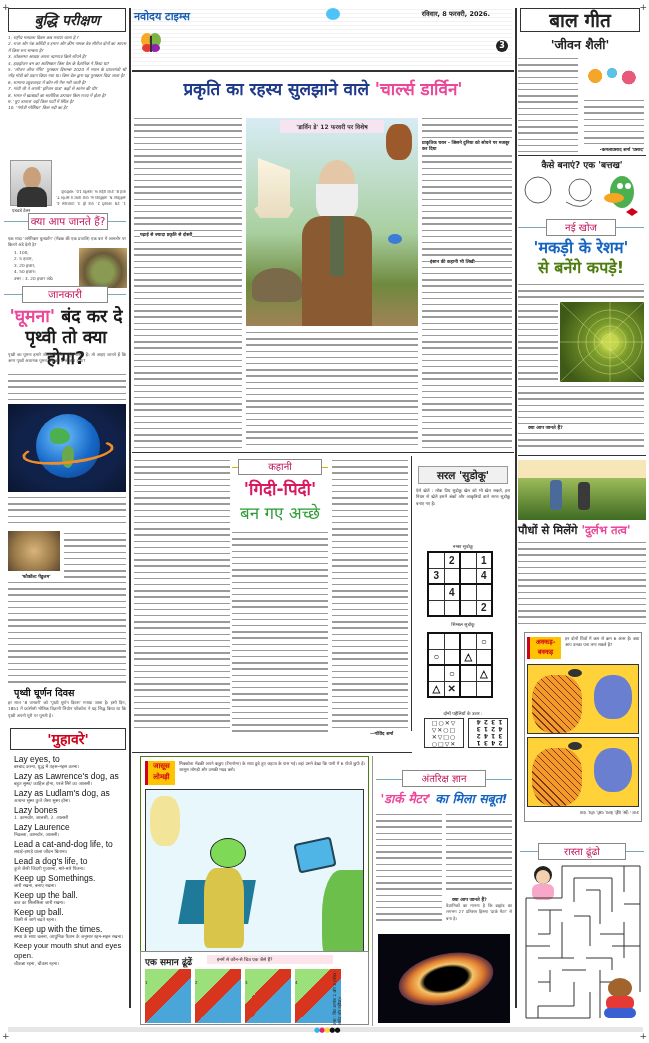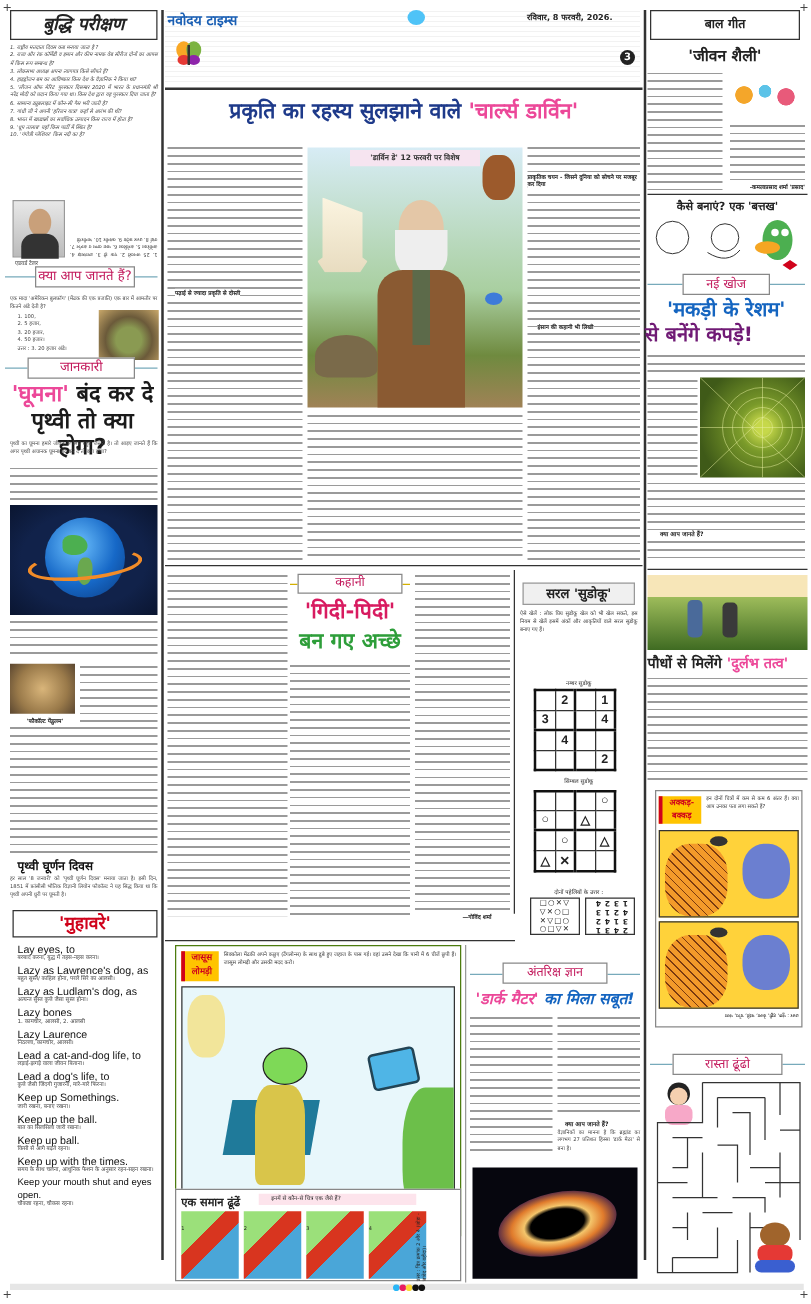--- a/index.html
+++ b/index.html
@@ -149,21 +149,21 @@
 <div class="abs txtlines" style="left:422px;top:116px;width:90px;height:332px"></div>
 <div class="abs" style="left:422px;top:140px;width:90px;font-size:4.6px;line-height:6px;font-weight:bold;background:#fff">प्राकृतिक चयन - जिसने दुनिया को सोचने पर मजबूर कर दिया</div>
 <div class="abs" style="left:430px;top:258px;font-size:4.6px;font-weight:bold;background:#fff">इंसान की कहानी भी लिखी</div>
 <div class="abs txtlines" style="left:246px;top:330px;width:172px;height:118px"></div>
 <div class="hline" style="left:132px;top:452px;width:382px"></div>
 
 <div class="abs txtlines" style="left:134px;top:458px;width:96px;height:275px"></div>
 <div class="abs tagline" style="left:232px;top:467px;width:96px;background:#d4b000"></div>
 <div class="abs tagbox" style="left:238px;top:459px;width:84px;height:16px;font-size:10px;line-height:14px">कहानी</div>
 <div class="abs" style="left:232px;top:478px;width:96px;text-align:center;font-size:17px;line-height:22px;color:#d81b60;font-weight:bold">'गिदी-पिदी'</div>
-<div class="abs" style="left:232px;top:502px;width:96px;text-align:center;font-size:17px;line-height:22px;color:#2e9e3a;font-weight:bold">बन गए अच्छे</div>
+<div class="abs" style="left:232px;top:502px;width:96px;text-align:center;font-size:17px;line-height:22px;color:#2e9e3a;font-weight:normal">बन गए अच्छे</div>
 <div class="abs txtlines" style="left:232px;top:530px;width:96px;height:203px"></div>
 <div class="abs txtlines" style="left:332px;top:458px;width:76px;height:270px"></div>
 <div class="abs" style="left:370px;top:730px;font-size:4.6px;font-weight:bold;background:#fff">—गोविंद शर्मा</div>
 
 <div class="vline" style="left:411px;top:456px;height:275px"></div>
 <div class="abs boxhead" style="left:418px;top:466px;width:90px;height:18px;font-size:10.5px;line-height:16px;background:#f0f0f0;border-color:#999">सरल 'सुडोकू'</div>
 <div class="abs txt" style="left:416px;top:488px;width:94px;color:#333">ऐसे खेलें : लोक प्रिय सुडोकू खेल को भी खेल सकते, इस नियम से खेलें इसमें अंकों और आकृतियों वाले सरल सुडोकू बनाए गए हैं।</div>
 <div class="abs" style="left:416px;top:543px;width:94px;text-align:center;font-size:4.6px">नम्बर सुडोकू</div>
 <table class="abs sud" style="left:427px;top:551px;width:66px;height:66px">
   <tbody>
@@ -272,21 +272,21 @@
   <span class="red">'डार्क मैटर'</span><span> का मिला सबूत!</span>
 </div>
 <div class="abs txtlines" style="left:376px;top:812px;width:66px;height:110px"></div>
 <div class="abs txtlines" style="left:446px;top:812px;width:66px;height:82px"></div>
 <div class="abs" style="left:452px;top:896px;font-size:4.8px;font-weight:bold">क्या आप जानते हैं?</div>
 <div class="abs txt" style="left:446px;top:903px;width:66px">वैज्ञानिकों का मानना है कि ब्रह्मांड का लगभग 27 प्रतिशत हिस्सा 'डार्क मैटर' से बना है।</div>
 <div class="abs" style="left:378px;top:934px;width:132px;height:89px;background:#06060e;overflow:hidden">
   <div style="position:absolute;left:20px;top:20px;width:96px;height:50px;border-radius:50%;background:radial-gradient(ellipse,#000 0 32%,#f4c56b 40%,#e07b2c 55%,#3a1a4a 75%,transparent 80%);transform:rotate(-12deg)"></div>
 </div>
 
-<div class="abs boxhead" style="left:520px;top:8px;width:120px;height:24px;font-size:10px;line-height:22px">बाल गीत</div>
+<div class="abs boxhead" style="left:520px;top:8px;width:120px;height:24px;font-size:19px;line-height:22px">बाल गीत</div>
 <div class="abs" style="left:518px;top:36px;width:124px;text-align:center;font-size:12.5px;font-weight:bold">'जीवन शैली'</div>
 <div class="abs txtlines" style="left:518px;top:56px;width:60px;height:96px"></div>
 <div class="abs" style="left:584px;top:64px;width:56px;height:30px;background:radial-gradient(circle at 20% 40%,#f4a62a 0 14%,transparent 15%),radial-gradient(circle at 50% 30%,#5cc3e8 0 14%,transparent 15%),radial-gradient(circle at 80% 45%,#e85a7a 0 14%,transparent 15%)"></div>
 <div class="abs txtlines" style="left:584px;top:98px;width:60px;height:46px"></div>
 <div class="abs" style="left:580px;top:146px;width:64px;font-size:4.6px;font-weight:bold;text-align:right">-कमलाप्रसाद शर्मा 'प्रसाद'</div>
 
 <div class="hline" style="left:518px;top:155px;width:128px"></div>
 <div class="abs" style="left:518px;top:158px;width:128px;text-align:center;font-size:9px;font-weight:bold">कैसे बनाएं? एक 'बत्तख'</div>
 <div class="abs" style="left:522px;top:172px;width:120px;height:48px">
   <svg width="120" height="48" viewBox="0 0 120 48">
@@ -297,21 +297,21 @@
     <ellipse cx="92" cy="26" rx="10" ry="5" fill="#f5a623"></ellipse>
     <circle cx="98" cy="14" r="3" fill="#fff"></circle>
       <circle cx="106" cy="14" r="3" fill="#fff"></circle>
     <path d="M104 40 l6 -4 l0 8 z M116 40 l-6 -4 l0 8 z" fill="#d0021b"></path>
   </svg>
 </div>
 
 <div class="abs tagline" style="left:518px;top:227px;width:126px"></div>
 <div class="abs tagbox" style="left:546px;top:219px;width:70px;height:17px;font-size:10px;line-height:15px">नई खोज</div>
 <div class="abs" style="left:516px;top:238px;width:130px;text-align:center;font-size:16px;line-height:20px;font-weight:bold;color:#1565c0">'मकड़ी के रेशम'</div>
-<div class="abs" style="left:516px;top:258px;width:130px;font-size:16px;line-height:20px;font-weight:bold;color:#701a75">से बनेंगे कपड़े!</div>
+<div class="abs" style="left:516px;top:258px;width:130px;text-align:center;font-size:16px;line-height:20px;font-weight:bold;color:#4d7c0f">से बनेंगे कपड़े!</div>
 <div class="abs txtlines" style="left:518px;top:282px;width:126px;height:18px"></div>
 <div class="abs txtlines" style="left:518px;top:302px;width:40px;height:80px"></div>
 <div class="abs" style="left:560px;top:302px;width:84px;height:80px;background:radial-gradient(circle at 60% 50%,#c6d84a 0 8%,#7a9a2a 30%,#3f5a18 80%)">
   <svg width="84" height="80" viewBox="0 0 84 80" style="position:absolute;left:0;top:0">
       <g stroke="#e8f0a0" stroke-width="0.4" fill="none">
         <circle cx="50" cy="40" r="8"></circle>
         <circle cx="50" cy="40" r="16"></circle>
         <circle cx="50" cy="40" r="24"></circle>
         <circle cx="50" cy="40" r="32"></circle>
         <line x1="0" y1="0" x2="84" y2="80"></line>

